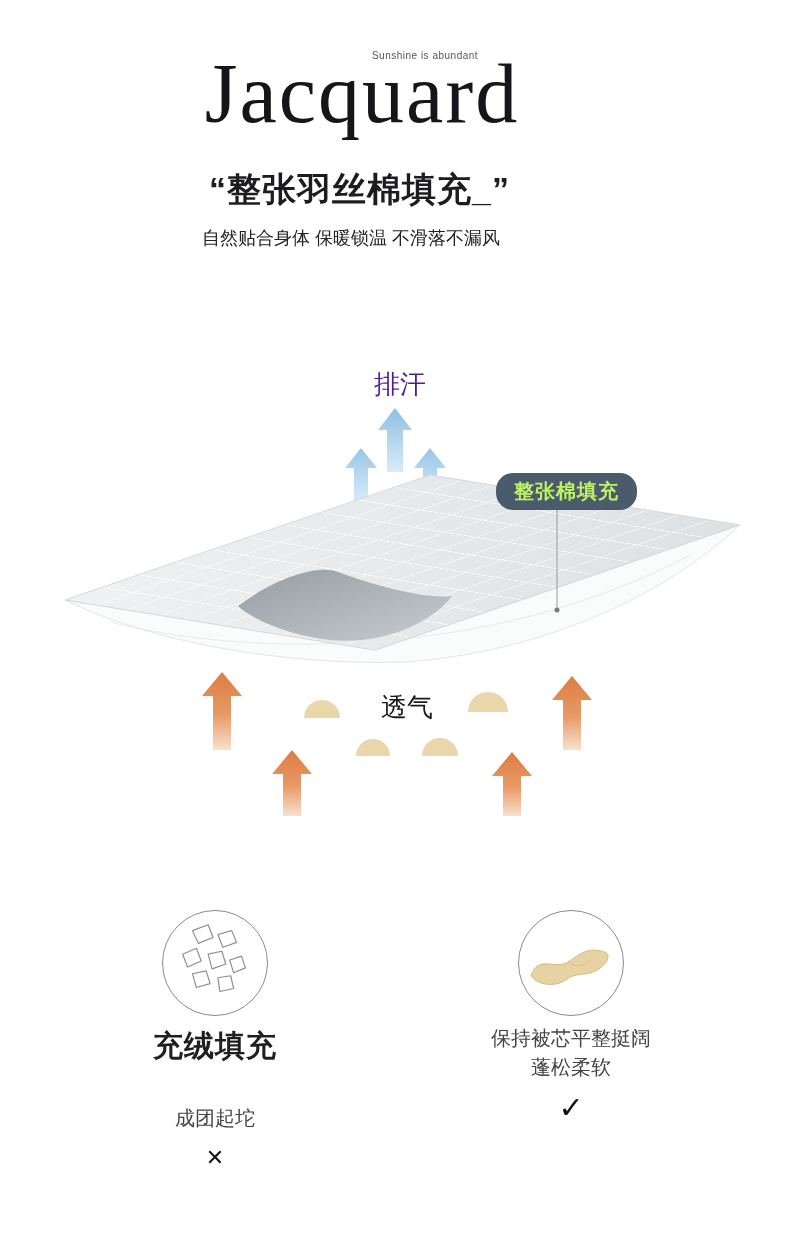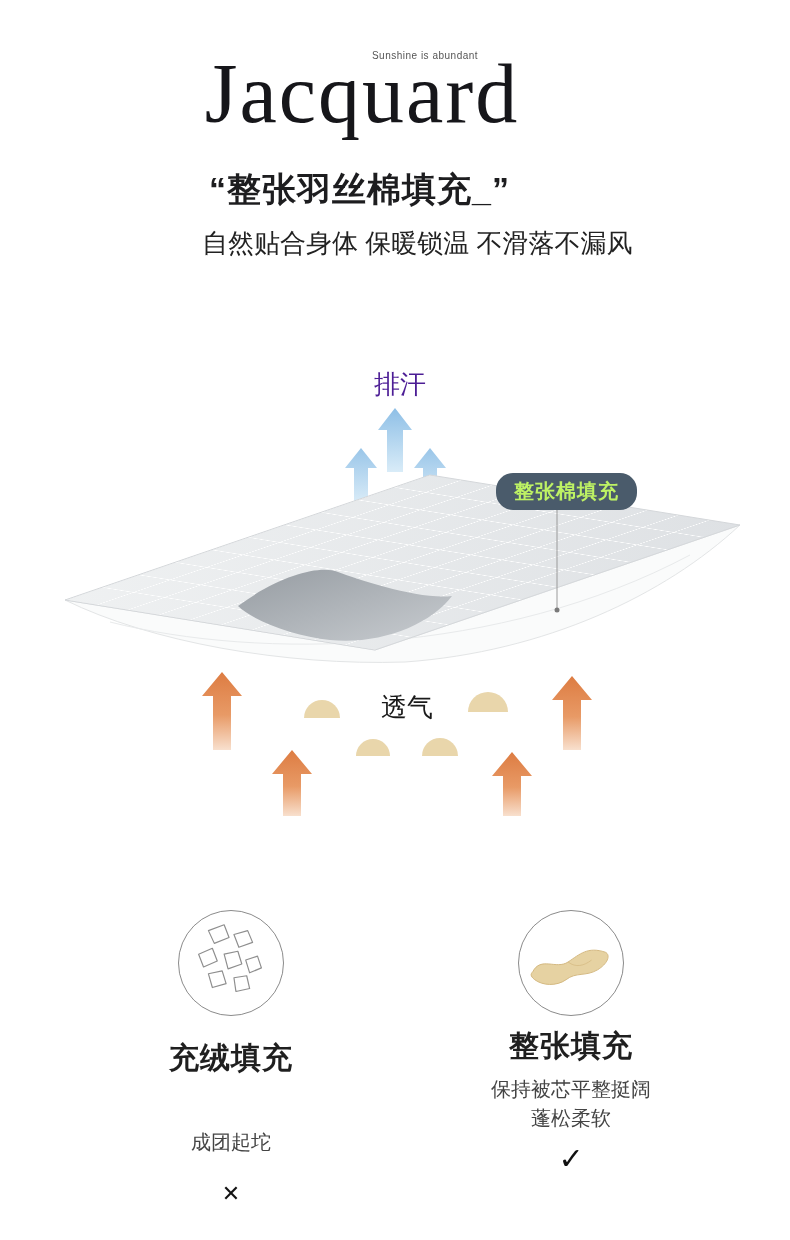--- a/index.html
+++ b/index.html
@@ -16,41 +16,41 @@
     position:absolute;top:52px;left:362px;transform:translateX(-50%);
     font-family:"Liberation Serif","DejaVu Serif",serif;
     font-size:84px;font-weight:400;color:#16161a;letter-spacing:2px;line-height:1;white-space:nowrap;text-align:center;
   }
   .title{
     position:absolute;top:155px;left:197px;margin:12px;
     font-size:34px;font-weight:700;color:#1d1d1f;letter-spacing:1px;white-space:nowrap;
   }
   .subtitle{
     position:absolute;top:226px;left:202px;margin:0;
-    font-size:26px;font-weight:500;color:#222;white-space:nowrap;
+    font-size:18px;font-weight:500;color:#222;white-space:nowrap;
   }
   
   .diagram-svg{position:absolute;top:360px;left:0;width:790px;height:470px;}
   .sweat-label{
     position:absolute;top:367px;left:400px;transform:translateX(-50%);
     font-size:26px;font-weight:500;color:#4c1d95;white-space:nowrap;
   }
   .breathe-label{
     position:absolute;top:690px;left:407px;transform:translateX(-50%);
     font-size:26px;font-weight:400;color:#1a1a1a;white-space:nowrap;
   }
   .fill-badge{
     position:absolute;top:473px;left:496px;
     background:var(--badge_bg,#4a5b6b);color:#bef264;
     font-size:20px;font-weight:700;letter-spacing:1px;
     padding:5px 18px;border-radius:17px;white-space:nowrap;
   }
   
   .col{position:absolute;top:910px;width:300px;display:flex;flex-direction:column;align-items:center;}
-  .col-left{left:81px;gap:12px;}
+  .col-left{left:65px;}
   .col-right{left:421px;}
   .icon-circle{
     width:106px;height:106px;border:1.5px solid #8b8b8b;border-radius:50%;
     display:flex;align-items:center;justify-content:center;box-sizing:border-box;background:#fff;
   }
   .cmp-title{margin:10px 0 0 0;font-size:30px;font-weight:700;color:#1f1f1f;letter-spacing:1px;}
   .cmp-desc{margin:8px 0 0 0;font-size:20px;color:#444;text-align:center;line-height:1.45;}
   .cmp-mark-x{margin-top:12px;font-size:22px;font-weight:800;color:#111;}
   .cmp-mark-check{margin-top:8px;font-size:30px;font-weight:800;color:#111;}
 </style>
@@ -152,21 +152,20 @@
     <div class="cmp-mark-x">✕</div>
   </div>
 
   <div class="col col-right">
     <div class="icon-circle">
       <svg viewBox="0 0 106 106" width="106" height="106">
         <path d="M 14 62 C 22 46 38 60 50 52 C 62 44 70 36 88 42 C 94 45 90 54 80 60 C 68 67 58 62 48 70 C 38 77 24 76 16 70 C 11 66 12 64 14 62 Z" fill="#e6d2a2" stroke="#d3b87f" stroke-width="1"></path>
         <path d="M 50 52 C 58 58 66 56 74 50" fill="none" stroke="#d3b87f" stroke-width="1" opacity="0.7"></path>
       </svg>
     </div>
-    <h2 class="cmp-title">整张填充</h2>
     <p class="cmp-desc">
       <span>保持被芯平整挺阔</span><br>
       <span>蓬松柔软</span>
     </p>
     <div class="cmp-mark-check">✓</div>
   </div>
 
 </div>
 
 </body></html>

